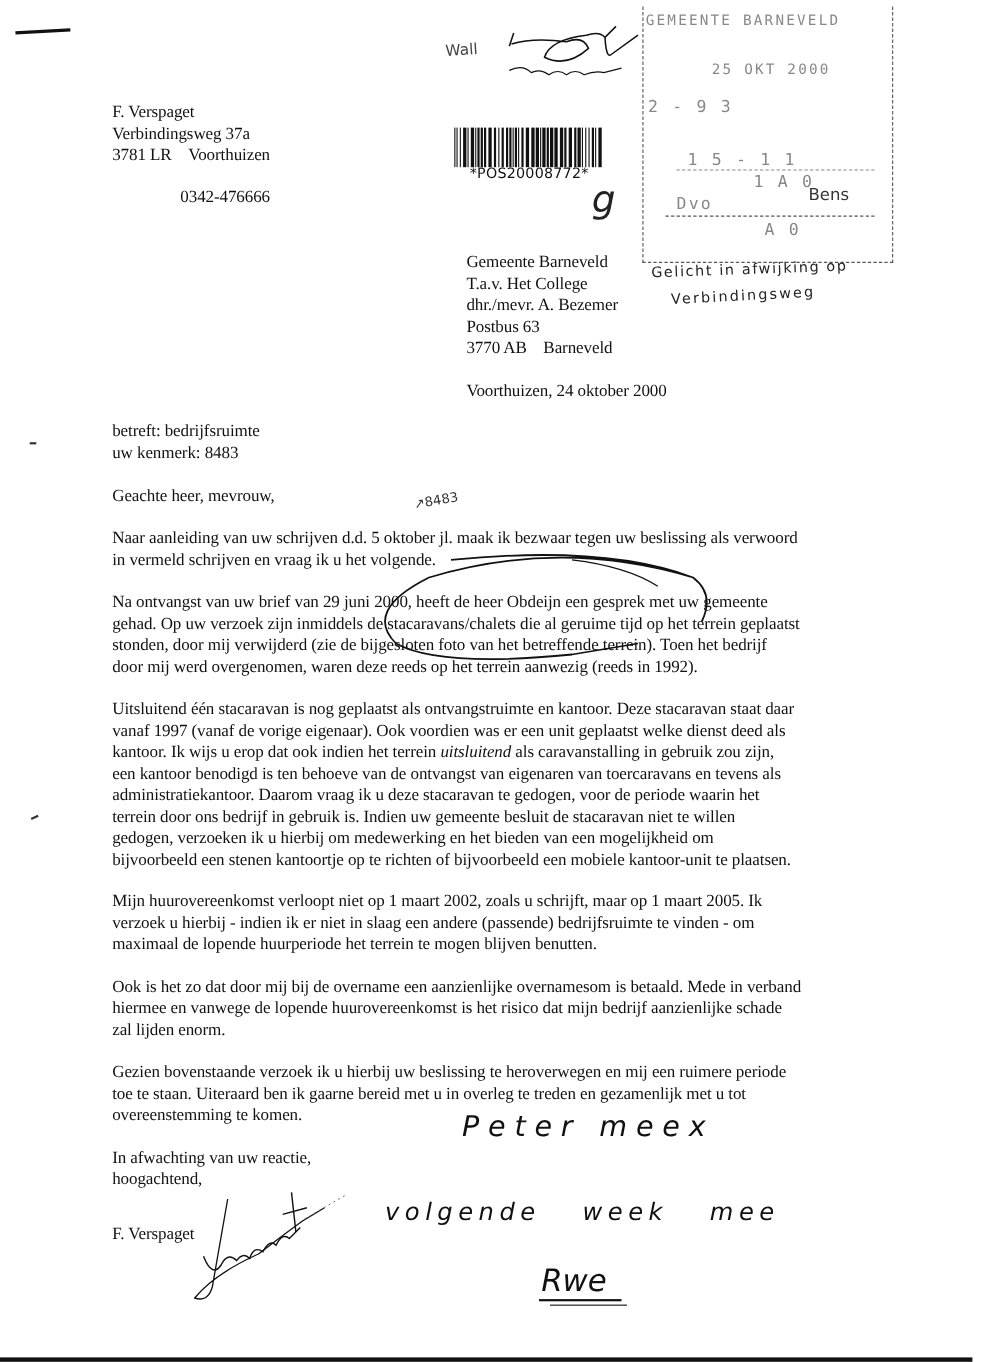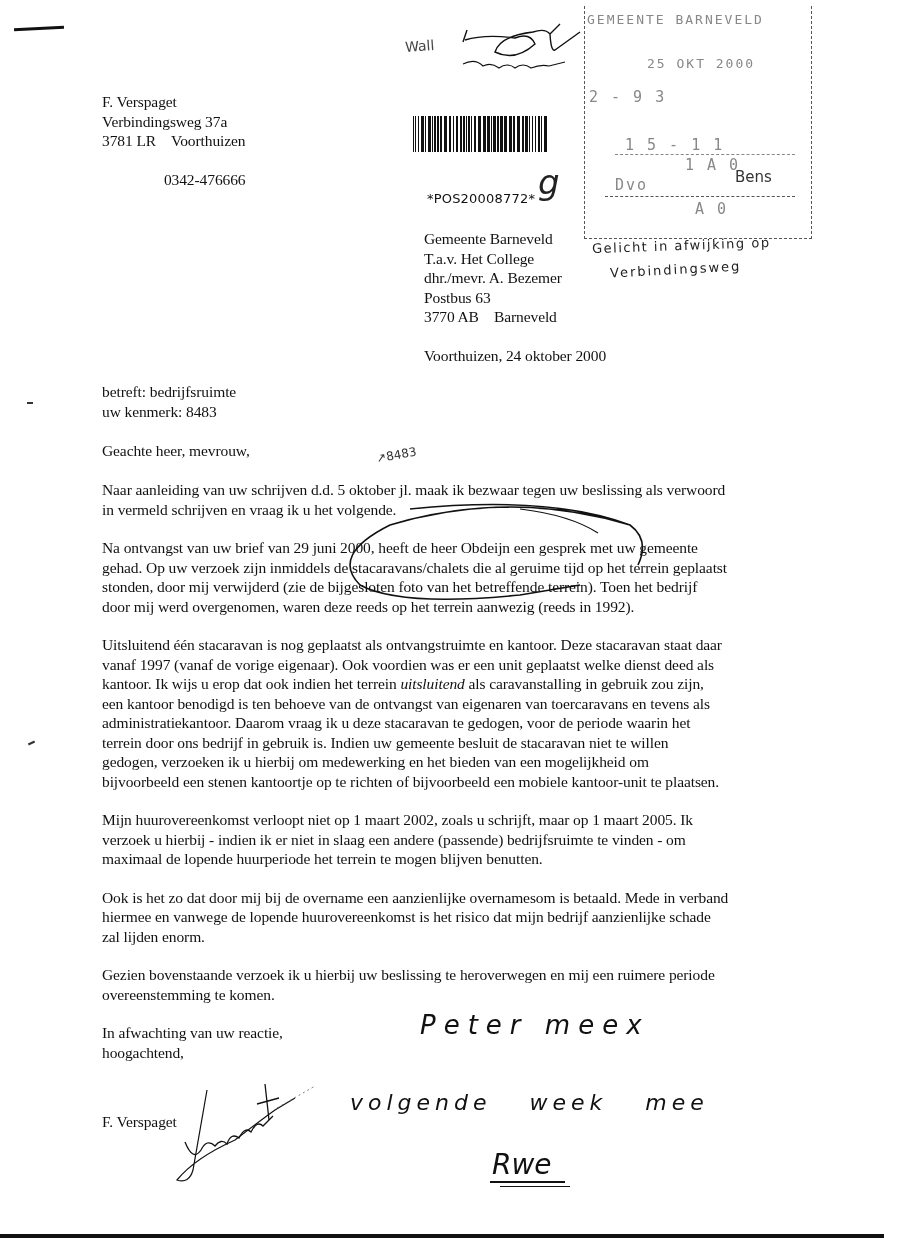--- a/index.html
+++ b/index.html
@@ -72,21 +72,21 @@
       <rect x="104" y="0" width="3" height="36" fill="#111"></rect>
       <rect x="109" y="0" width="2" height="36" fill="#111"></rect>
       <rect x="112" y="0" width="3" height="36" fill="#111"></rect>
       <rect x="116" y="0" width="1" height="36" fill="#111"></rect>
       <rect x="119" y="0" width="1" height="36" fill="#111"></rect>
       <rect x="122" y="0" width="1" height="36" fill="#111"></rect>
       <rect x="125" y="0" width="2" height="36" fill="#111"></rect>
       <rect x="128" y="0" width="1" height="36" fill="#111"></rect>
       <rect x="131" y="0" width="3" height="36" fill="#111"></rect>
     </svg>
-  <div class="abs" style="left:14px; top:36px; font-family:'DejaVu Sans', sans-serif; font-size:13px; letter-spacing:0.2px; color:#111; line-height:13px;margin-top:40px;">*POS20008772*</div>
+  <div class="abs" style="left:14px; top:36px; font-family:'DejaVu Sans', sans-serif; font-size:13px; letter-spacing:0.2px; color:#111; line-height:13px;">*POS20008772*</div>
 </div>
 
 <div class="abs hand" style="left:538px; top:162px; font-size:34px; font-style:italic; color:#222;">g</div>
 
 <div class="abs stamp" style="left:584px; top:6px; width:226px; height:232px; border-top:none;">
   <div class="abs stamp-text" style="left:2px; top:6px; font-size:13px;">GEMEENTE BARNEVELD</div>
   <div class="abs stamp-text" style="left:62px; top:50px; font-size:13px;">25 OKT 2000</div>
   <div class="abs stamp-text" style="left:4px; top:82px;">2 - 9 3</div>
   <div class="abs stamp-text" style="left:40px; top:130px;">1 5 - 1 1</div>
   <div class="abs" style="left:30px; top:148px; width:180px; border-top:1px dashed #888;"></div>
@@ -148,20 +148,21 @@
     <span class="line">verzoek u hierbij - indien ik er niet in slaag een andere (passende) bedrijfsruimte te vinden - om</span>
     <span class="line">maximaal de lopende huurperiode het terrein te mogen blijven benutten.</span>
   </div>
   <div style="margin-top:19px;">
     <span class="line">Ook is het zo dat door mij bij de overname een aanzienlijke overnamesom is betaald. Mede in verband</span>
     <span class="line">hiermee en vanwege de lopende huurovereenkomst is het risico dat mijn bedrijf aanzienlijke schade</span>
     <span class="line">zal lijden enorm.</span>
   </div>
   <div style="margin-top:19px;">
     <span class="line">Gezien bovenstaande verzoek ik u hierbij uw beslissing te heroverwegen en mij een ruimere periode</span>
+    <span class="line">toe te staan. Uiteraard ben ik gaarne bereid met u in overleg te treden en gezamenlijk met u tot</span>
     <span class="line">overeenstemming te komen.</span>
   </div>
   <div style="margin-top:19px;">
     <span class="line">In afwachting van uw reactie,</span>
     <span class="line">hoogachtend,</span>
   </div>
 </div>
 
 <div class="abs serif" style="left:102px; top:1112px;">F. Verspaget</div>
 

